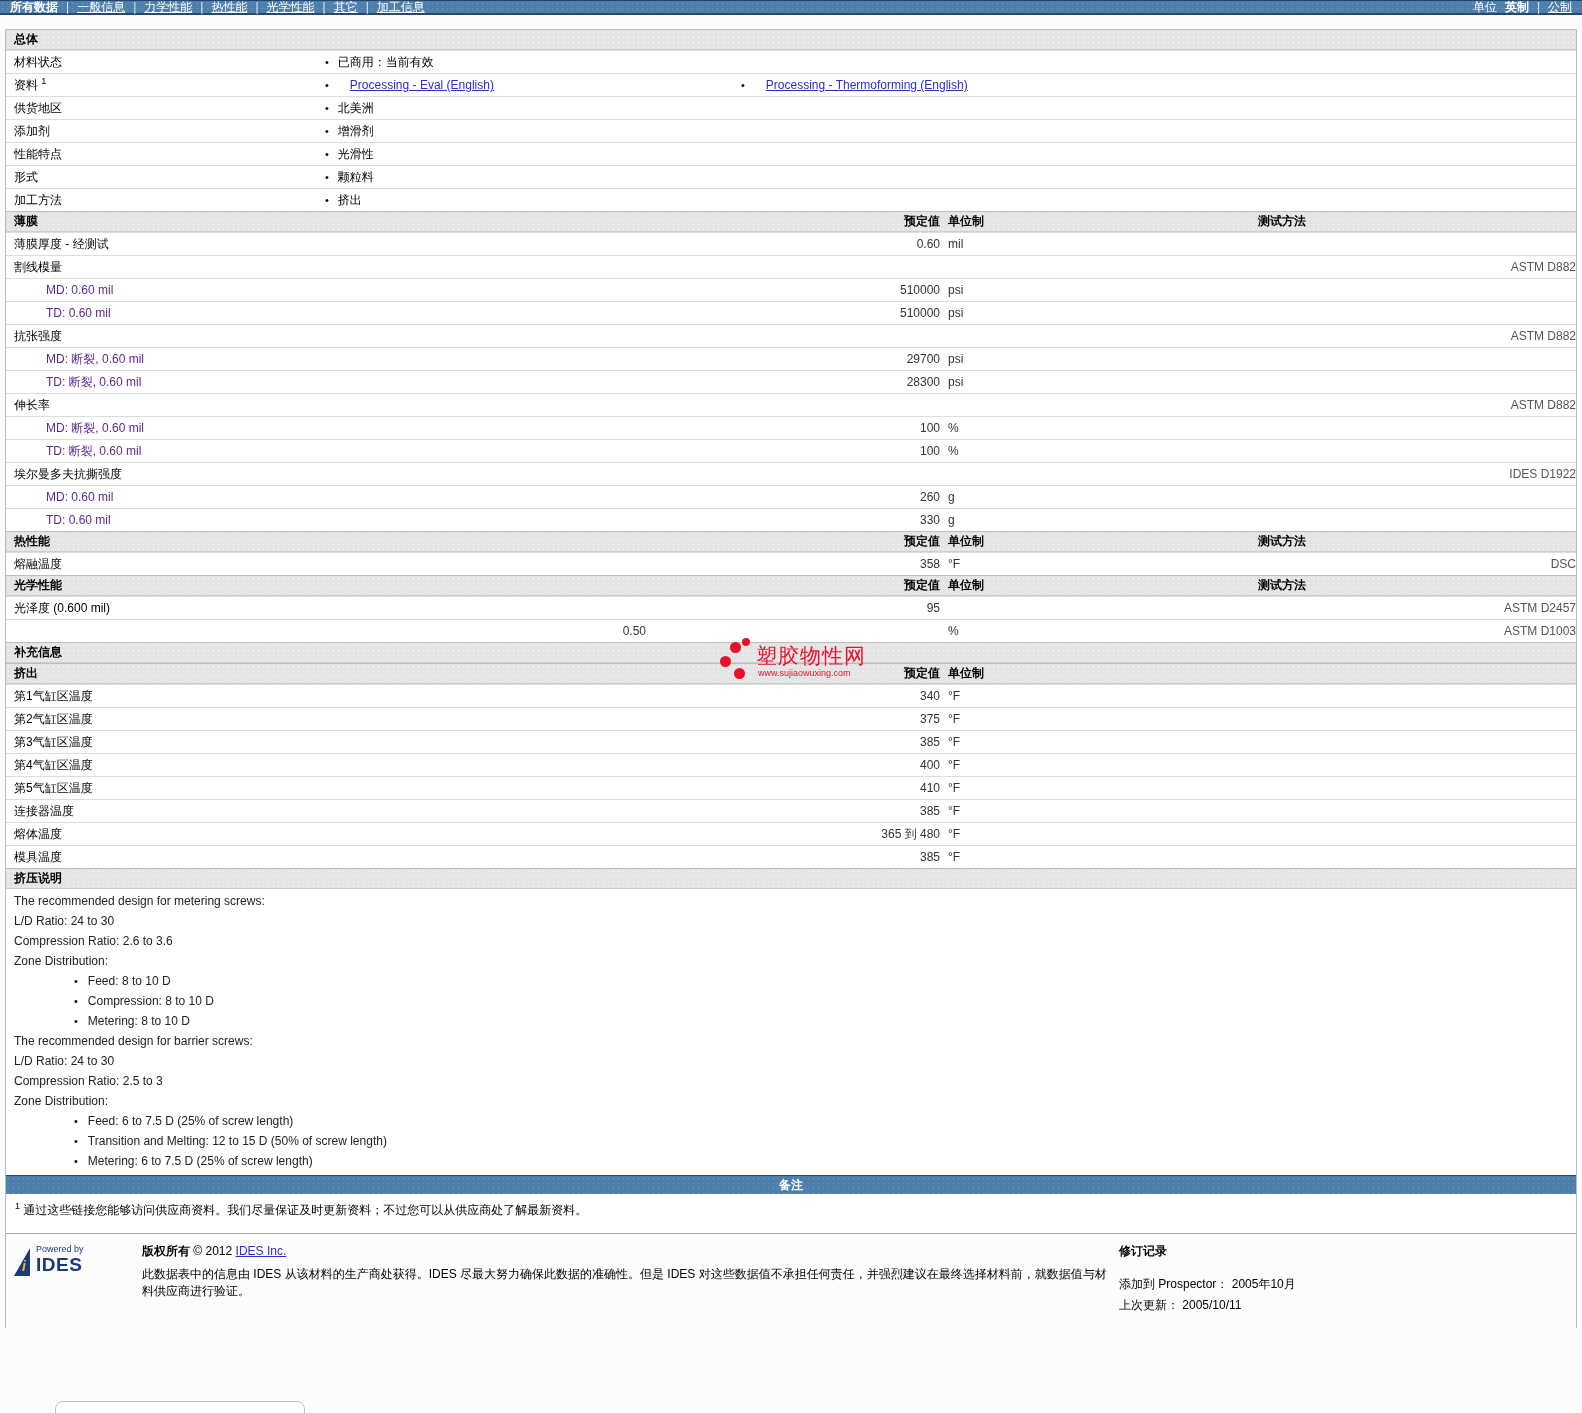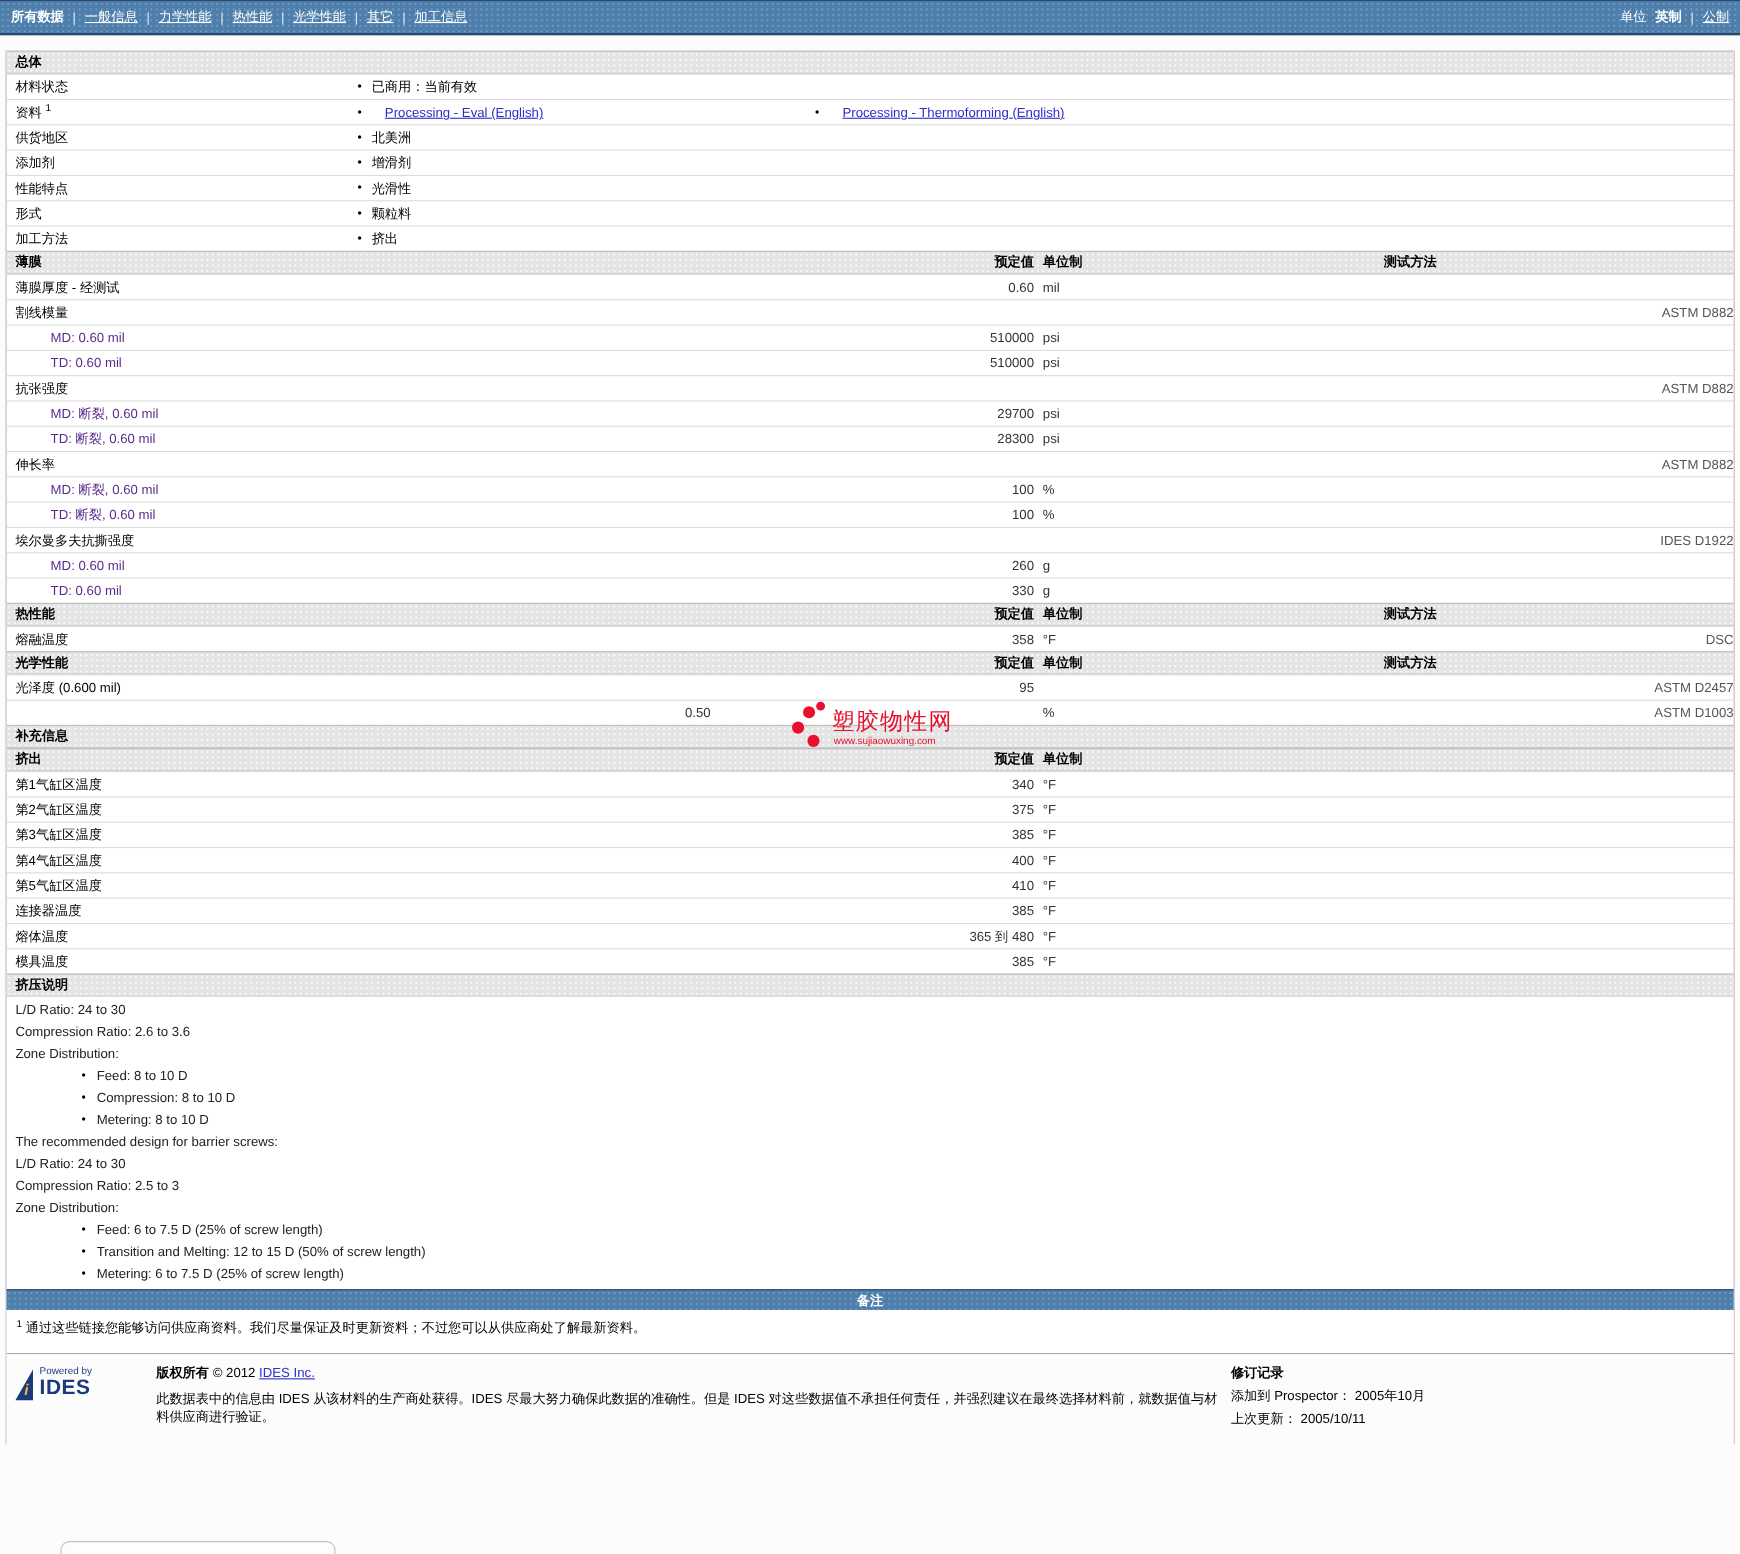--- a/index.html
+++ b/index.html
@@ -4,21 +4,21 @@
 <style>
   * { margin:0; padding:0; box-sizing:border-box; }
   html,body { width:1582px; }
   body {
     font-family:"Liberation Sans","DejaVu Sans",sans-serif;
     font-size:12px; color:#000; background:#fcfcfc;
     width:1582px; height:1413px; overflow:hidden; position:relative;
   }
   
   .topnav {
-    height:32px; background:#4e7fac;
+    height:15px; background:#4e7fac;
     background-image:radial-gradient(rgba(255,255,255,.22) .6px, transparent .7px);
     background-size:5px 5px;
     border-top:1px solid #27476b; border-bottom:2px solid #27476b;
     display:flex; align-items:center; justify-content:space-between;
     padding:0 10px; color:#fff;
   }
   .nav-left, .nav-right { display:flex; align-items:center; gap:8px; white-space:nowrap; }
   .nav-item { color:#fff; text-decoration:underline; cursor:pointer; }
   .nav-item.active { font-weight:bold; text-decoration:none; cursor:default; }
   .nav-sep { color:#dce8f2; }
@@ -89,21 +89,21 @@
   .logo .tri-i {
     position:absolute; left:10px; top:18px; color:#f4b62a; font-weight:bold;
     font-style:italic; font-size:14px; z-index:2;
   }
   .logo .pb { position:absolute; left:24px; top:4px; font-size:9px; color:#1a3a7c; }
   .logo .ides { position:absolute; left:24px; top:14px; font-size:19px; font-weight:bold; color:#1a3a7c; letter-spacing:.5px; }
   .foot-mid { flex:1 1 auto; padding-top:3px; }
   .foot-mid .copy-line { margin-bottom:6px; }
   .foot-link { color:#2d2dc8; text-decoration:underline; cursor:pointer; }
   .foot-right { flex:0 0 447px; padding-top:3px; }
-  .foot-right .rev-title { font-weight:bold; margin-bottom:4px; }
+  .foot-right .rev-title { font-weight:bold; margin-bottom:16px; }
   .foot-right .rev-line { margin-bottom:4px; }
   .ad-box {
     position:absolute; left:55px; bottom:-14px; width:250px; height:26px;
     border:1px solid #c0c0c0; border-radius:8px; background:#fdfdfd;
   }
   
   .watermark { position:absolute; left:712px; top:638px; width:170px; height:52px; pointer-events:none; }
   .wm-dot { position:absolute; width:11px; height:11px; border-radius:50%; background:#e8112d; }
   .wm-d1 { left:18px; top:4px; } .wm-d2 { left:30px; top:0px; width:8px; height:8px; }
   .wm-d3 { left:8px; top:18px; } .wm-d4 { left:22px; top:30px; }
@@ -400,20 +400,23 @@
         <span class="p-unit">°F</span>
         <span class="p-method"></span>
       </div>
     </div>
 
   <div class="sec-header">
     <span class="h-label">挤压说明</span>
   </div>
   <div id="extrusion-notes-lines" style="padding:2px 0 4px 0;">
       <div class="plain-line">
+        <span>The recommended design for metering screws:</span>
+      </div>
+      <div class="plain-line">
         <span>L/D Ratio: 24 to 30</span>
       </div>
       <div class="plain-line">
         <span>Compression Ratio: 2.6 to 3.6</span>
       </div>
       <div class="plain-line">
         <span>Zone Distribution:</span>
       </div>
       <div class="plain-line bullet">
         <span class="g-bullet">•</span>

